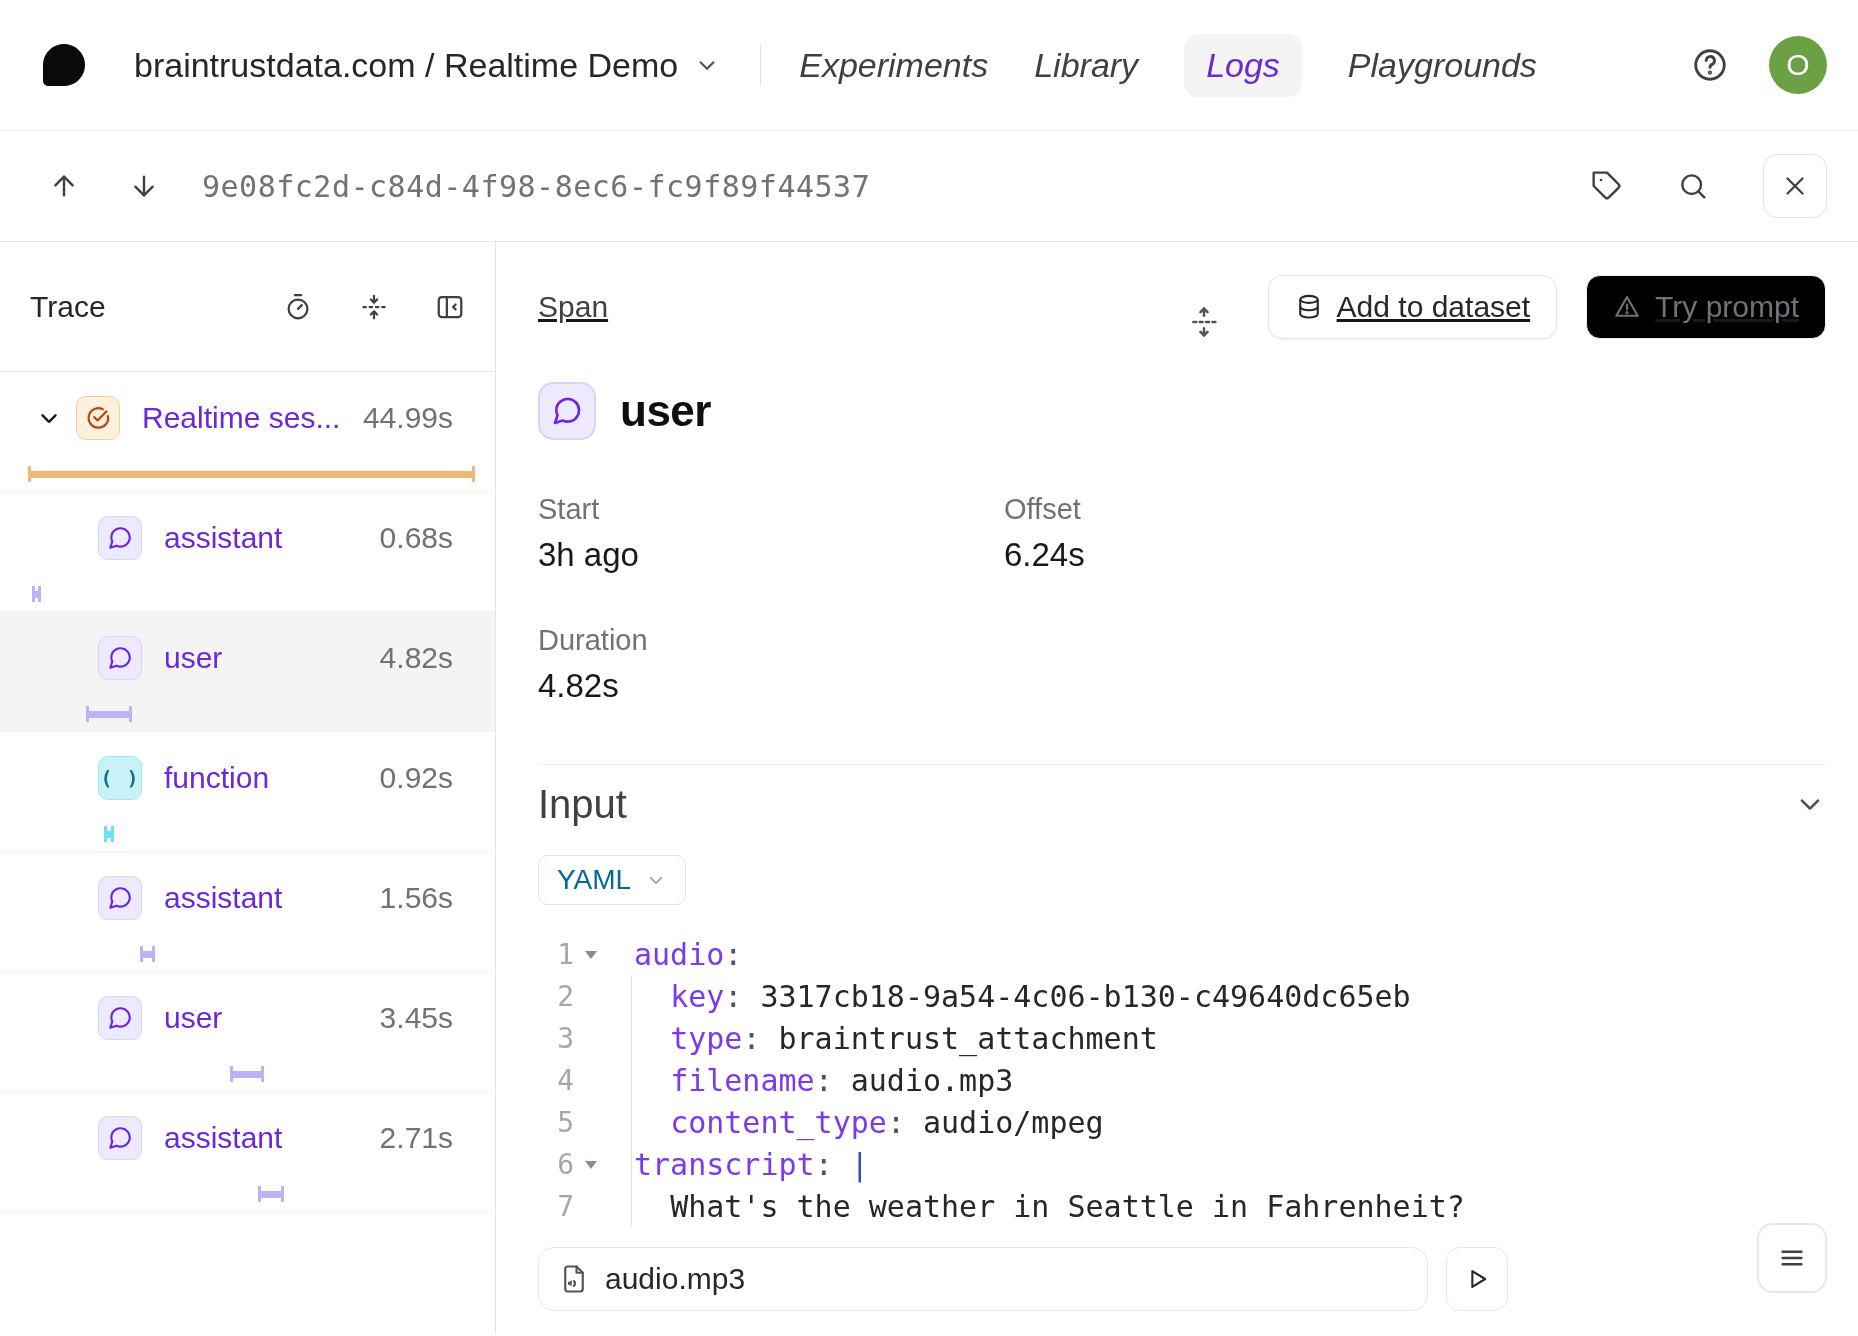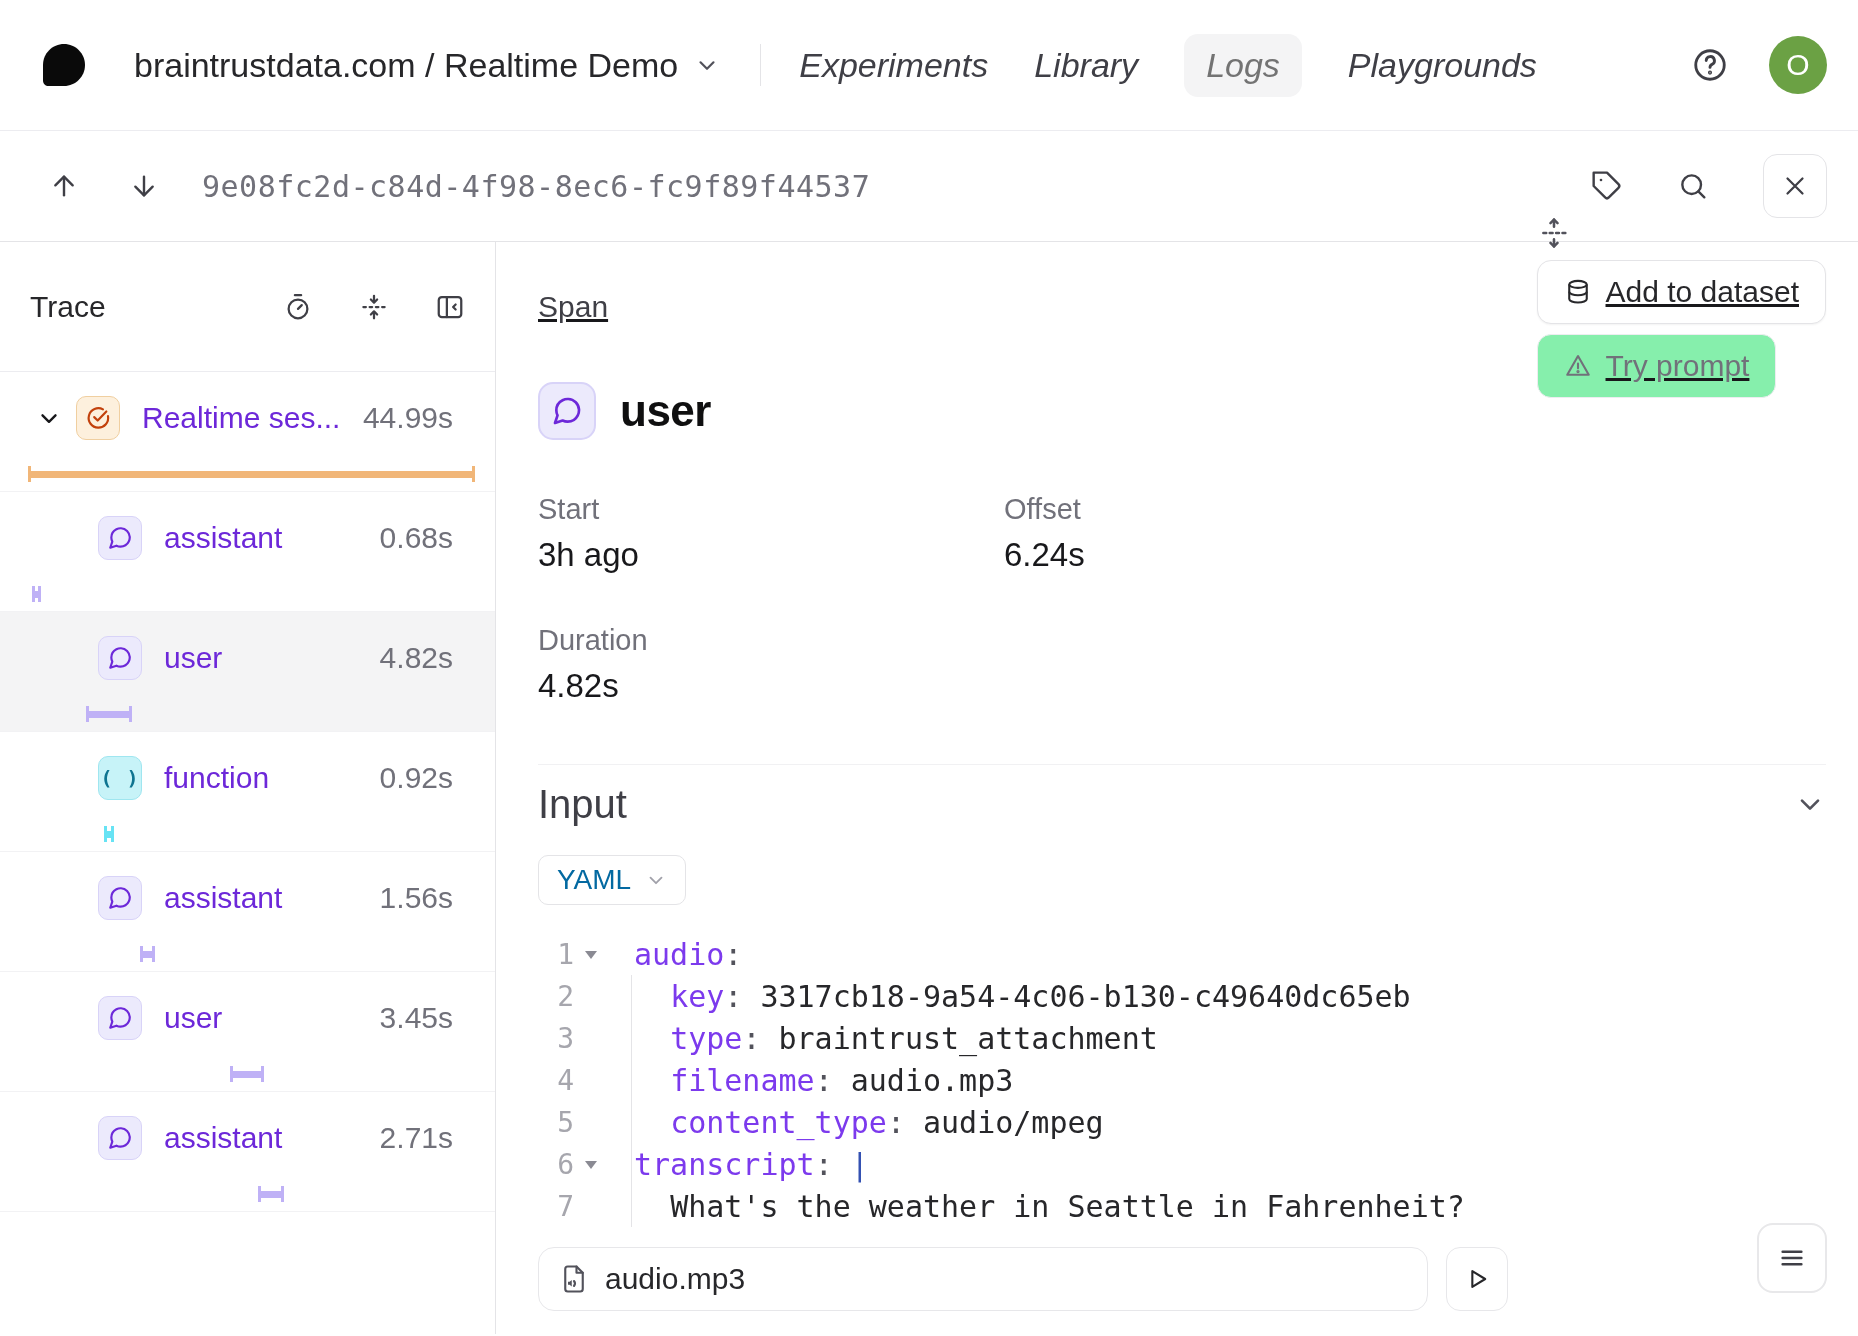--- a/index.html
+++ b/index.html
@@ -11,21 +11,21 @@
     font-family:"Liberation Sans", sans-serif;
   }
   
   .topbar { height:131px; border-bottom:1px solid #ececf0; display:flex; align-items:center; padding:0 31px 0 40px; }
   .logo { width:48px; height:48px; color:#0a0a0a; cursor:pointer; }
   .project { margin-left:46px; font-size:34px; font-weight:500; color:#27272a; display:flex; align-items:center; gap:16px; cursor:pointer; }
   .project .chev { color:#52525b; }
   .vdiv { width:1px; height:42px; background:#e4e4e7; margin:0 38px 0 40px; }
   .nav { display:flex; align-items:center; gap:46px;font-style:italic; }
   .nav-link { font-size:34px; color:#3f3f46; text-decoration:none; cursor:pointer; padding:12px 0; border-radius:14px; }
-  .nav-link.active { background:#f4f4f5; color:#737373; padding:12px 22px; }
+  .nav-link.active { background:#f4f4f5; color:#6d28d9; padding:12px 22px; }
   .top-right { margin-left:auto; display:flex; align-items:center; gap:40px; }
   .iconbtn { background:none; border:none; color:#3f3f46; cursor:pointer; display:flex; align-items:center; justify-content:center; }
   .avatar { width:58px; height:58px; border-radius:50%; background:#6ba144; color:#fff; font-size:30px; display:flex; align-items:center; justify-content:center; cursor:pointer; border:none; }
   
   .toolbar { height:111px; border-bottom:1px solid #e4e4e7; display:flex; align-items:center; padding:0 31px 0 48px; }
   .toolbar .nav-arrows { display:flex; gap:48px; color:#27272a; }
   .trace-id { margin-left:42px; font-family:"DejaVu Sans Mono", monospace; font-size:30px; color:#71717a; letter-spacing:.5px; }
   .toolbar-right { margin-left:auto; display:flex; align-items:center; gap:54px; color:#3f3f46; }
   .closebtn { width:64px; height:64px; border:1px solid #e4e4e7; border-radius:14px; background:#fff; display:flex; align-items:center; justify-content:center; color:#3f3f46; cursor:pointer; }
   
@@ -51,24 +51,24 @@
   .tbar { position:absolute; top:94px; height:16px; display:flex; }
   .tbar .cap { width:3px; height:16px; }
   .tbar .mid { align-self:center; height:7px; flex:1; }
   .tbar.purple .cap, .tbar.purple .mid { background:#bfb1f6; }
   .tbar.orange .cap, .tbar.orange .mid { background:#f1b678; }
   .tbar.cyan .cap, .tbar.cyan .mid { background:#67e3f4; }
   
   .main { flex:1; position:relative; padding:0 32px 0 42px; }
   .main-head { height:130px; display:flex; align-items:center;text-decoration:underline; }
   .span-title { font-size:30px; color:#3f3f46; }
-  .head-actions { margin-left:auto; display:flex; align-items:flex-start; gap:10px;flex-direction:column; }
+  .head-actions { margin-left:auto; display:flex; align-items:flex-end; gap:29px; }
   .expand-ic { color:#52525b; margin-right:18px; background:none; border:none; cursor:pointer; }
   .btn { height:64px; border:1px solid #e4e4e7; border-radius:14px; background:#fff; font-size:30px; font-weight:500; color:#27272a; display:flex; align-items:center; gap:14px; padding:0 26px; cursor:pointer; box-shadow:0 1px 2px rgba(0,0,0,.05); font-family:"Liberation Sans", sans-serif; }
-  .btn.secondary { background:#86efac; color:#71717a; border-color:#ededf0; box-shadow:none; }
+  .btn.secondary { background:#000000; color:#71717a; border-color:#ededf0; box-shadow:none; }
   .title-row { margin-top:10px; display:flex; align-items:center; gap:24px; }
   .title-badge { width:58px; height:58px; border-radius:15px; background:#eceafc; border:2px solid #d8d3f8; color:#6d28d9; display:flex; align-items:center; justify-content:center; }
   .span-name { font-size:44px; font-weight:700; color:#0f0f10; letter-spacing:-.5px; }
   .fields { margin-top:52px; display:grid; grid-template-columns:466px auto; row-gap:52px; }
   .field-label { font-size:29px; color:#71717a; line-height:34px; }
   .field-value { margin-top:12px; font-size:33px; color:#18181b; line-height:33px; }
   .hdivider { height:1px; background:#f1f1f3; margin-top:62px; }
   .input-head { margin-top:22px; display:flex; align-items:center; }
   .input-label { font-size:40px; color:#3f3f46; line-height:34px; }
   .input-head .chev { margin-left:auto; color:#52525b; background:none; border:none; cursor:pointer; }

